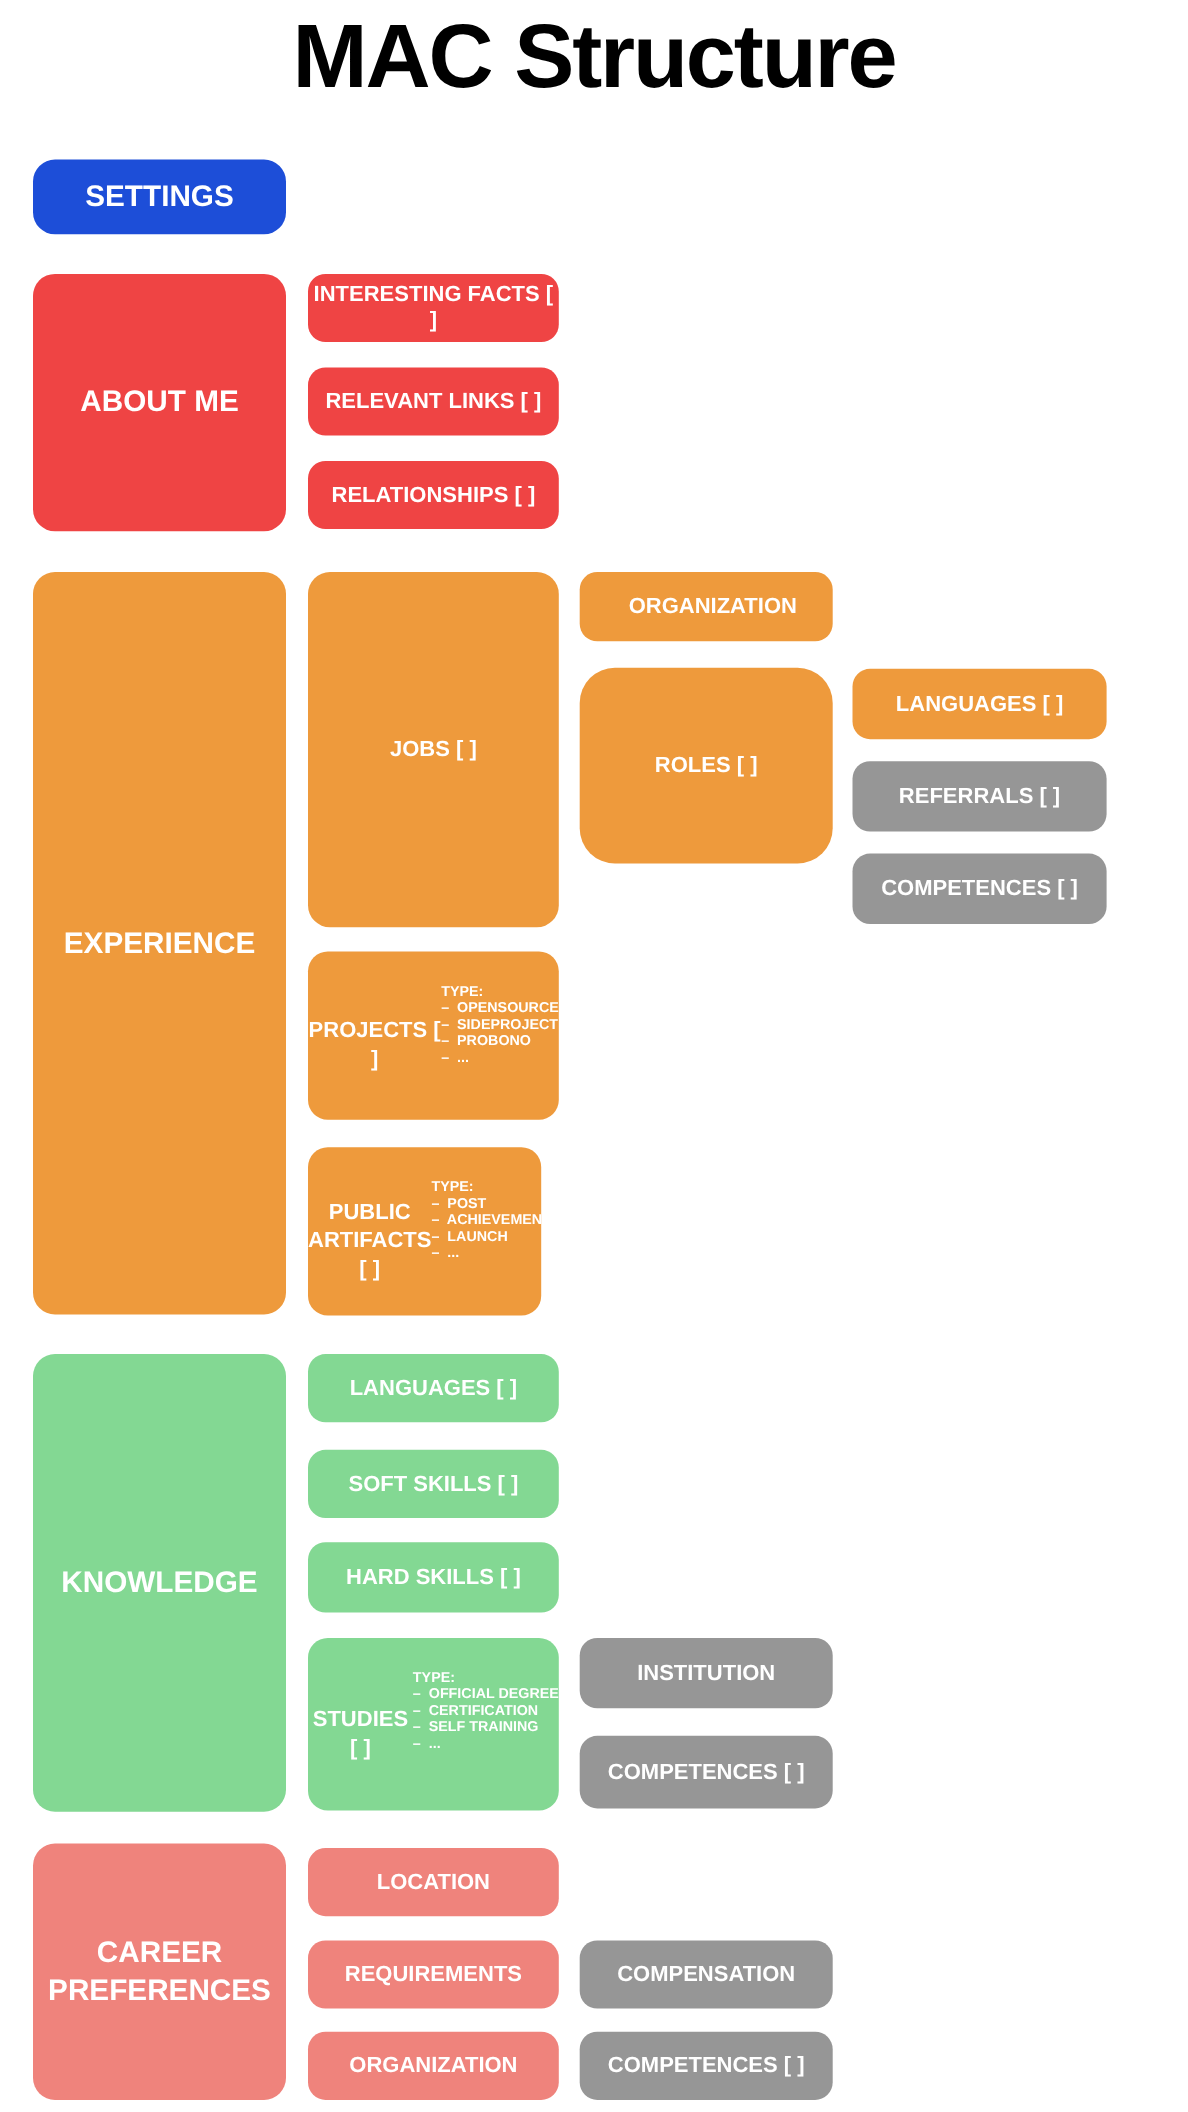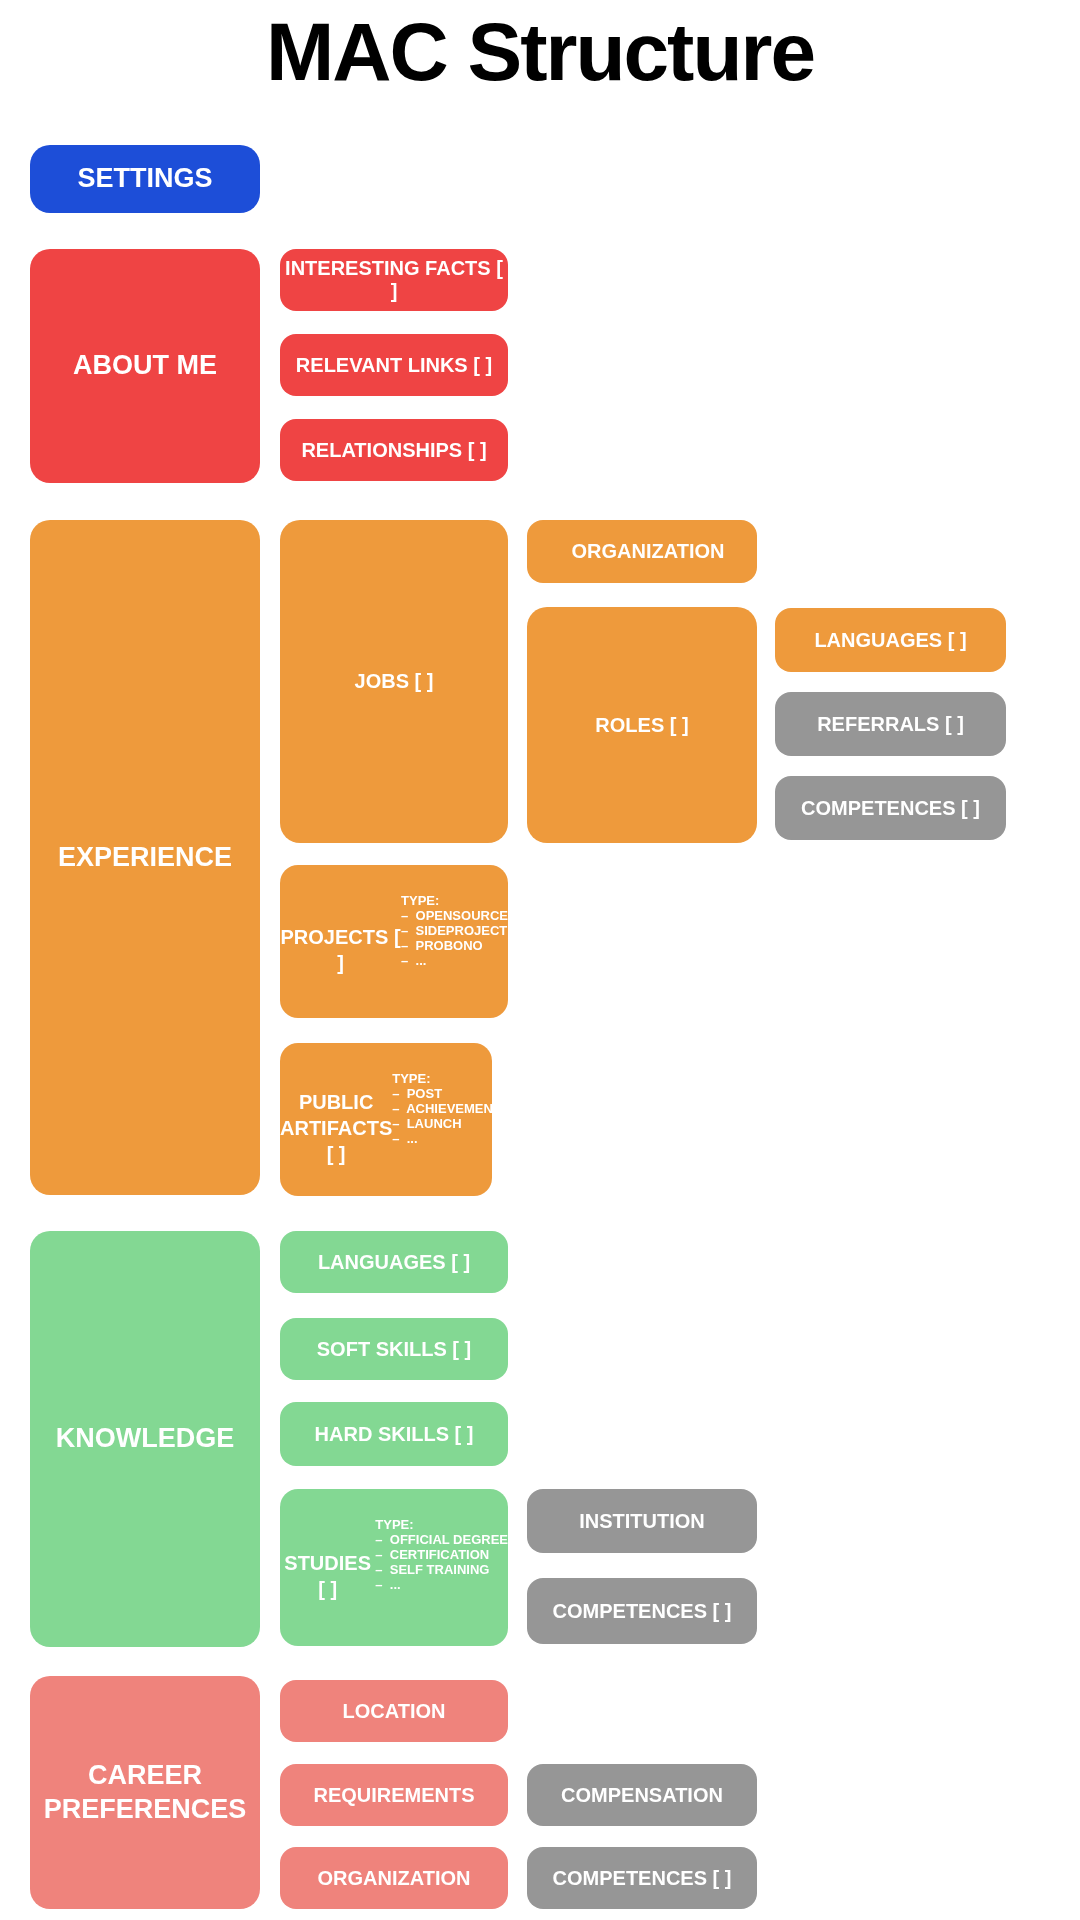--- a/index.html
+++ b/index.html
@@ -24,21 +24,21 @@
   .gray{background:#969696;}
   
   .p-settings{left:30px;top:145px;width:230px;height:68px;}
   .p-about{left:30px;top:249px;width:230px;height:234px;}
   .p-facts{left:280px;top:249px;width:228px;height:62px;}
   .p-links{left:280px;top:334px;width:228px;height:62px;}
   .p-relationships{left:280px;top:419px;width:228px;height:62px;}
   .p-experience{left:30px;top:520px;width:230px;height:675px;}
   .p-jobs{left:280px;top:520px;width:228px;height:323px;border-radius:20px;}
   .p-organization{left:527px;top:520px;width:230px;height:63px;padding-left:12px;}
-  .p-roles{left:527px;top:607px;width:230px;height:236px;border-radius:20px;}
+  .p-roles{left:527px;top:607px;width:230px;height:178px;border-radius:32px;}
   .p-challenges{left:775px;top:608px;width:231px;height:64px;}
   .p-referrals{left:775px;top:692px;width:231px;height:64px;}
   .p-competences-exp{left:775px;top:776px;width:231px;height:64px;}
   .p-projects{left:280px;top:865px;width:228px;height:153px;}
   .p-artifacts{left:280px;top:1043px;width:212px;height:153px;}
   .p-knowledge{left:30px;top:1231px;width:230px;height:416px;}
   .p-languages{left:280px;top:1231px;width:228px;height:62px;}
   .p-softskills{left:280px;top:1318px;width:228px;height:62px;}
   .p-hardskills{left:280px;top:1402px;width:228px;height:64px;}
   .p-studies{left:280px;top:1489px;width:228px;height:157px;}

